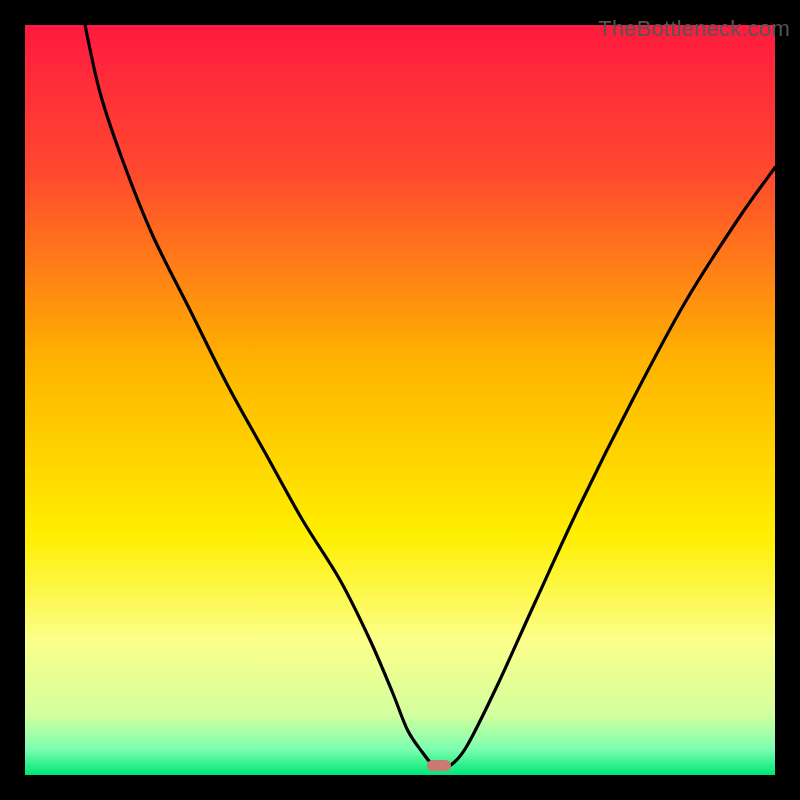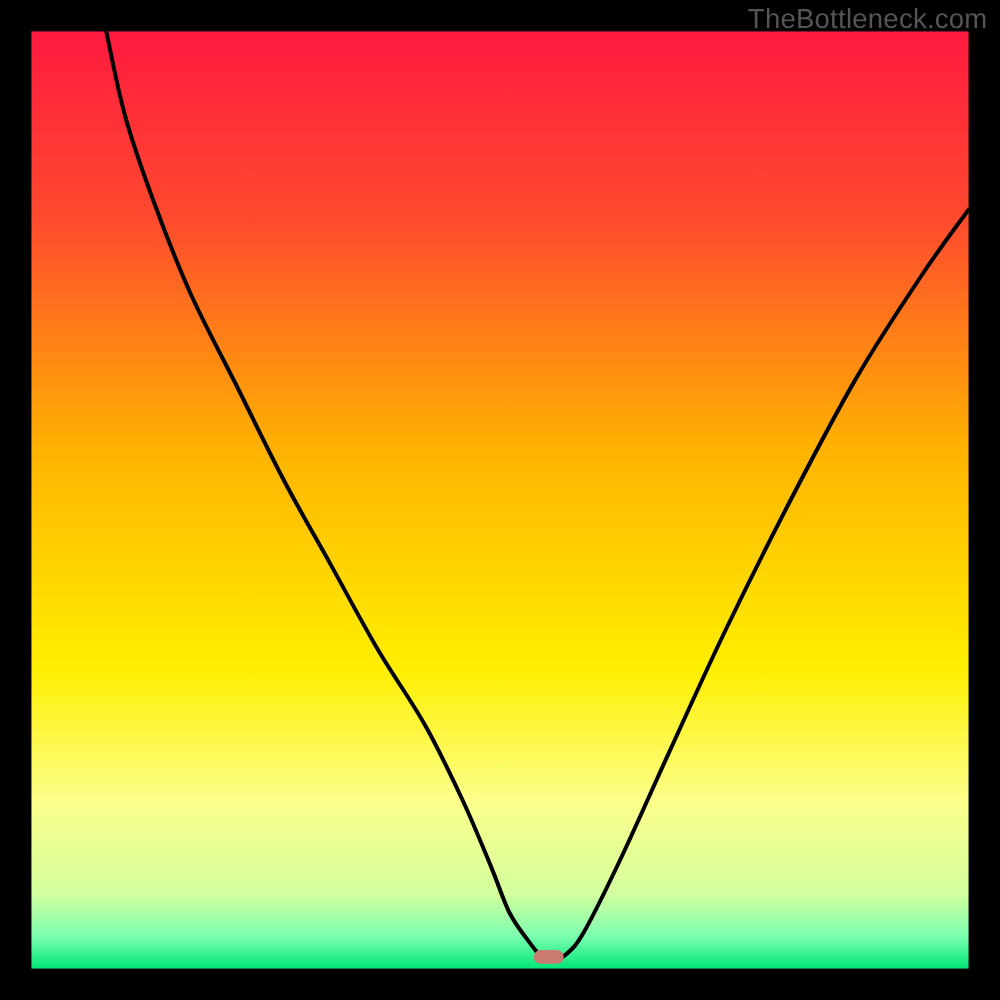--- a/index.html
+++ b/index.html
@@ -21,21 +21,21 @@
   }
   .plot {
     position: absolute;
     left: 25px;
     top: 25px;
     width: 750px;
     height: 750px;
   }
   .watermark {
     position: absolute;
-    top: 2px;
+    top: 16px;
     right: 10px;
     color: #555;
     font-size: 22px;
     font-weight: 500;
     letter-spacing: 0.2px;
     user-select: none;
   }
   .marker {
     position: absolute;
     background: #cb7a72;

